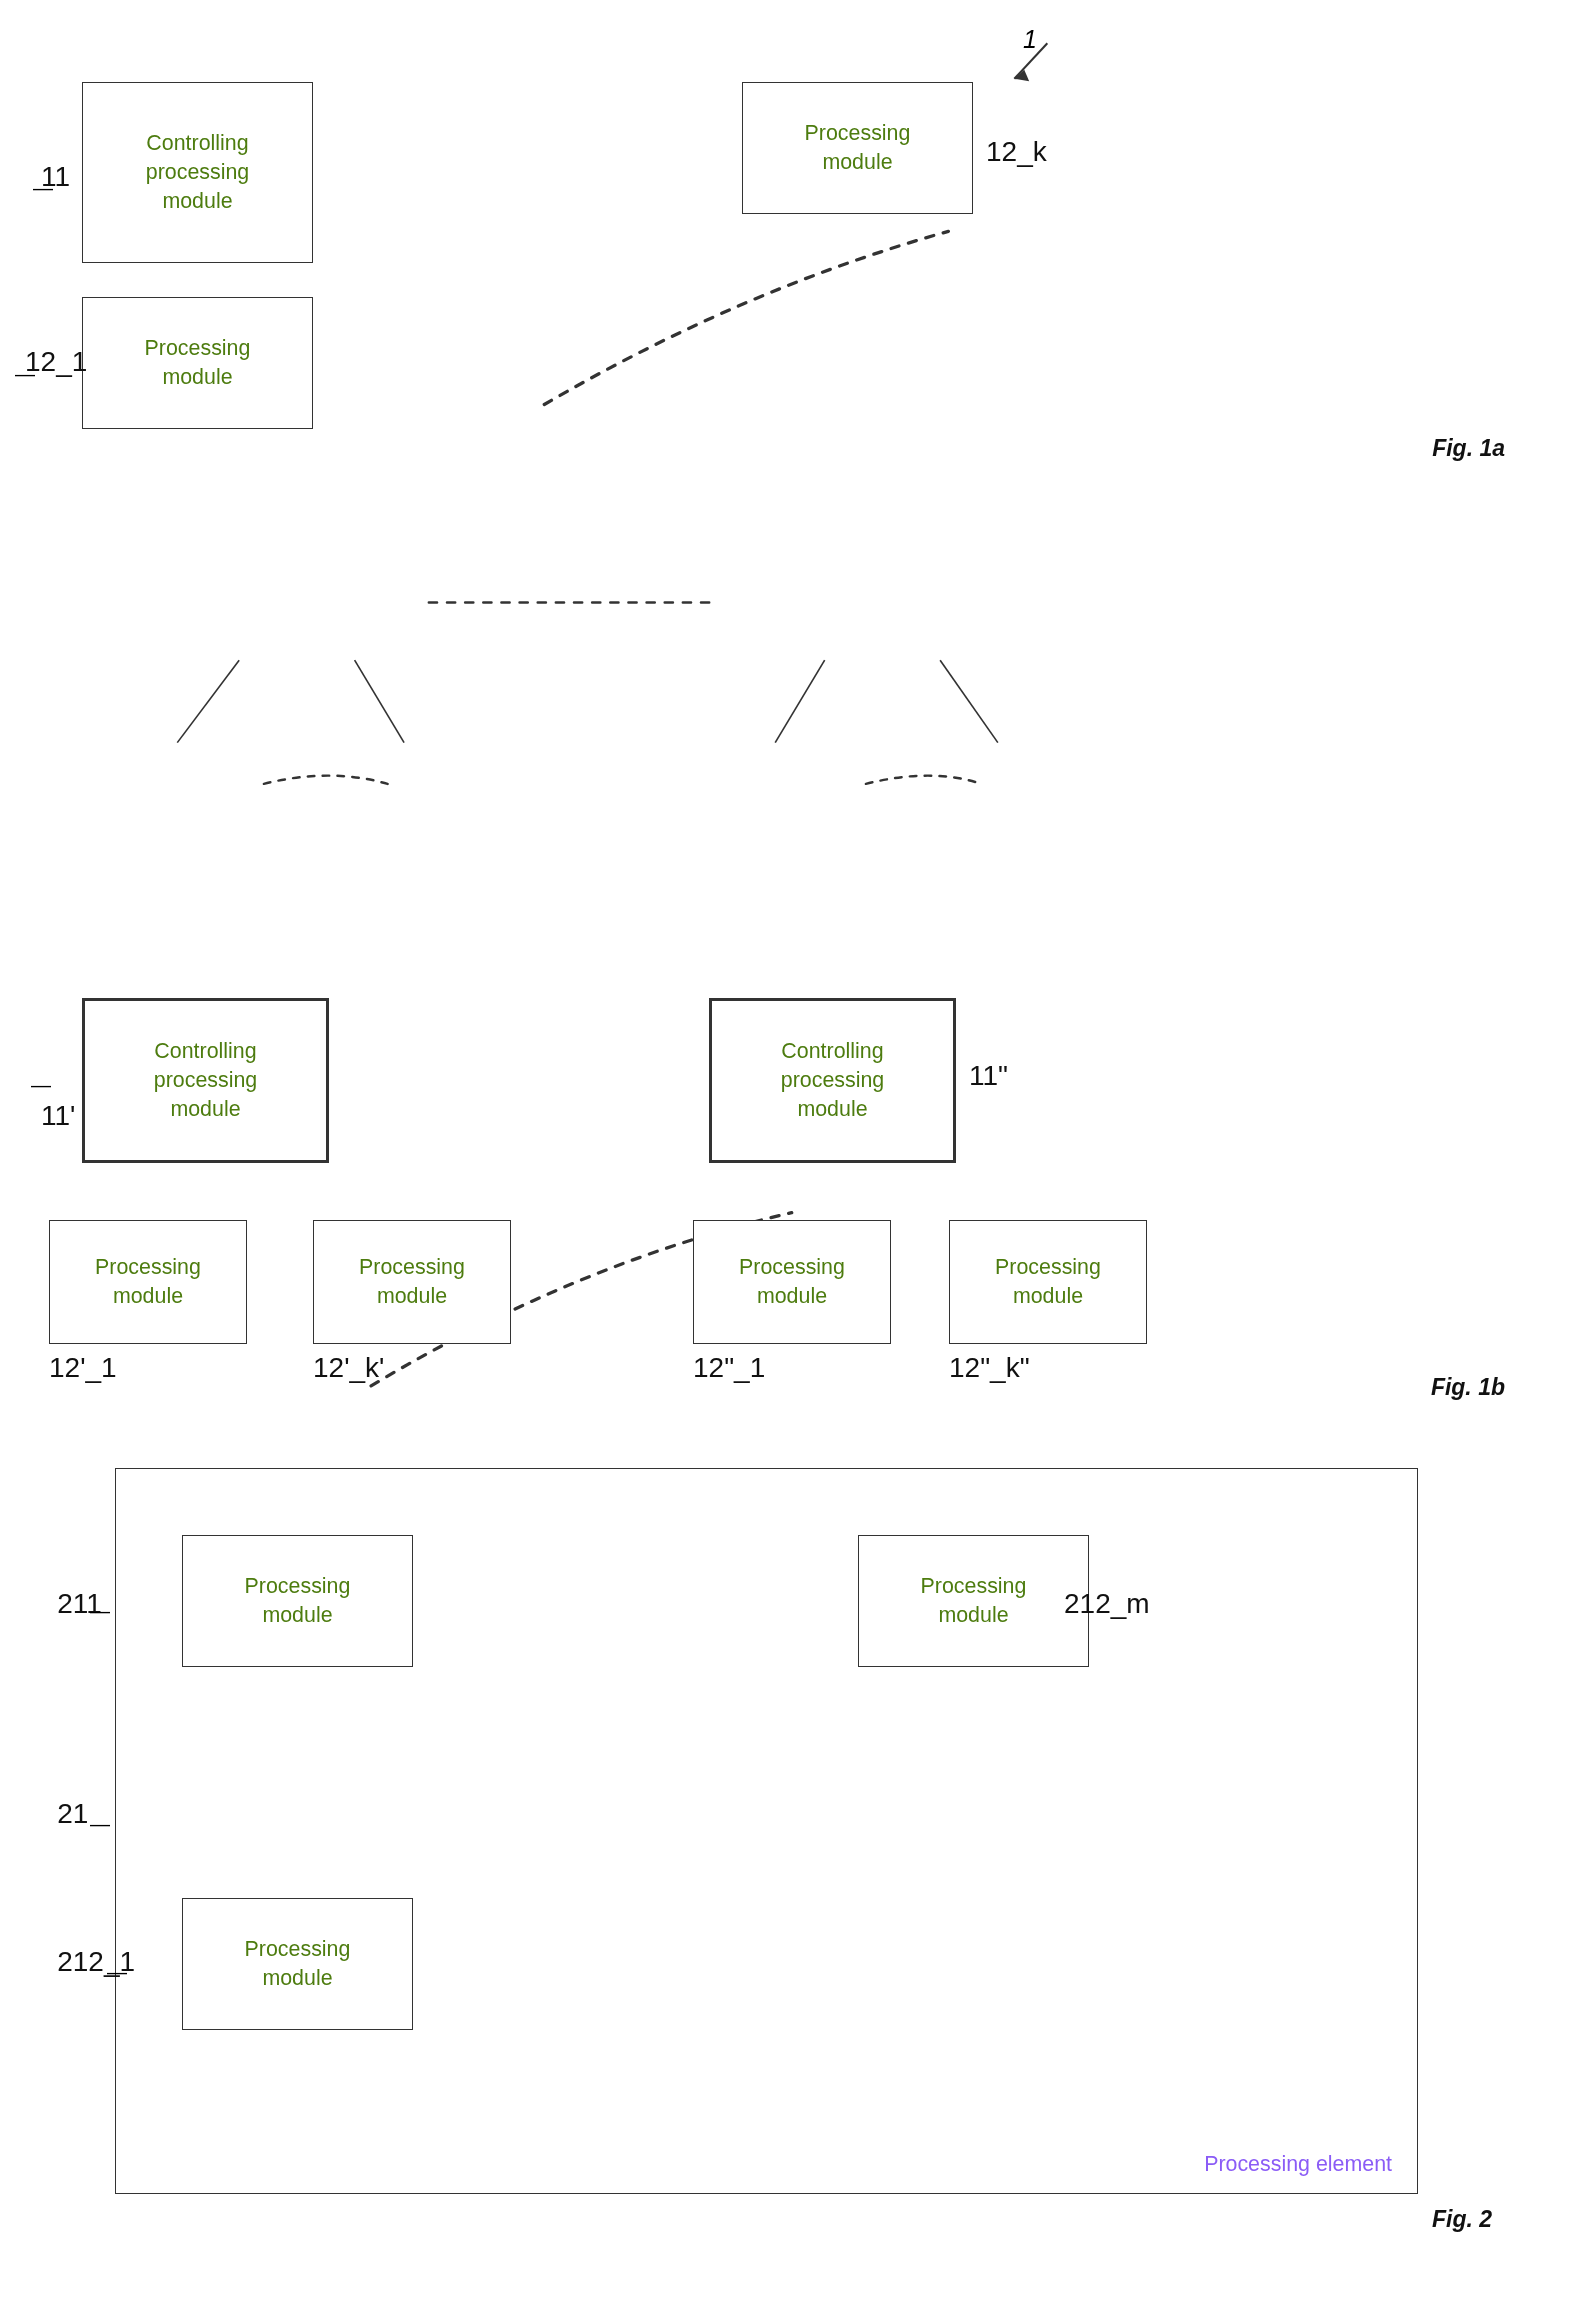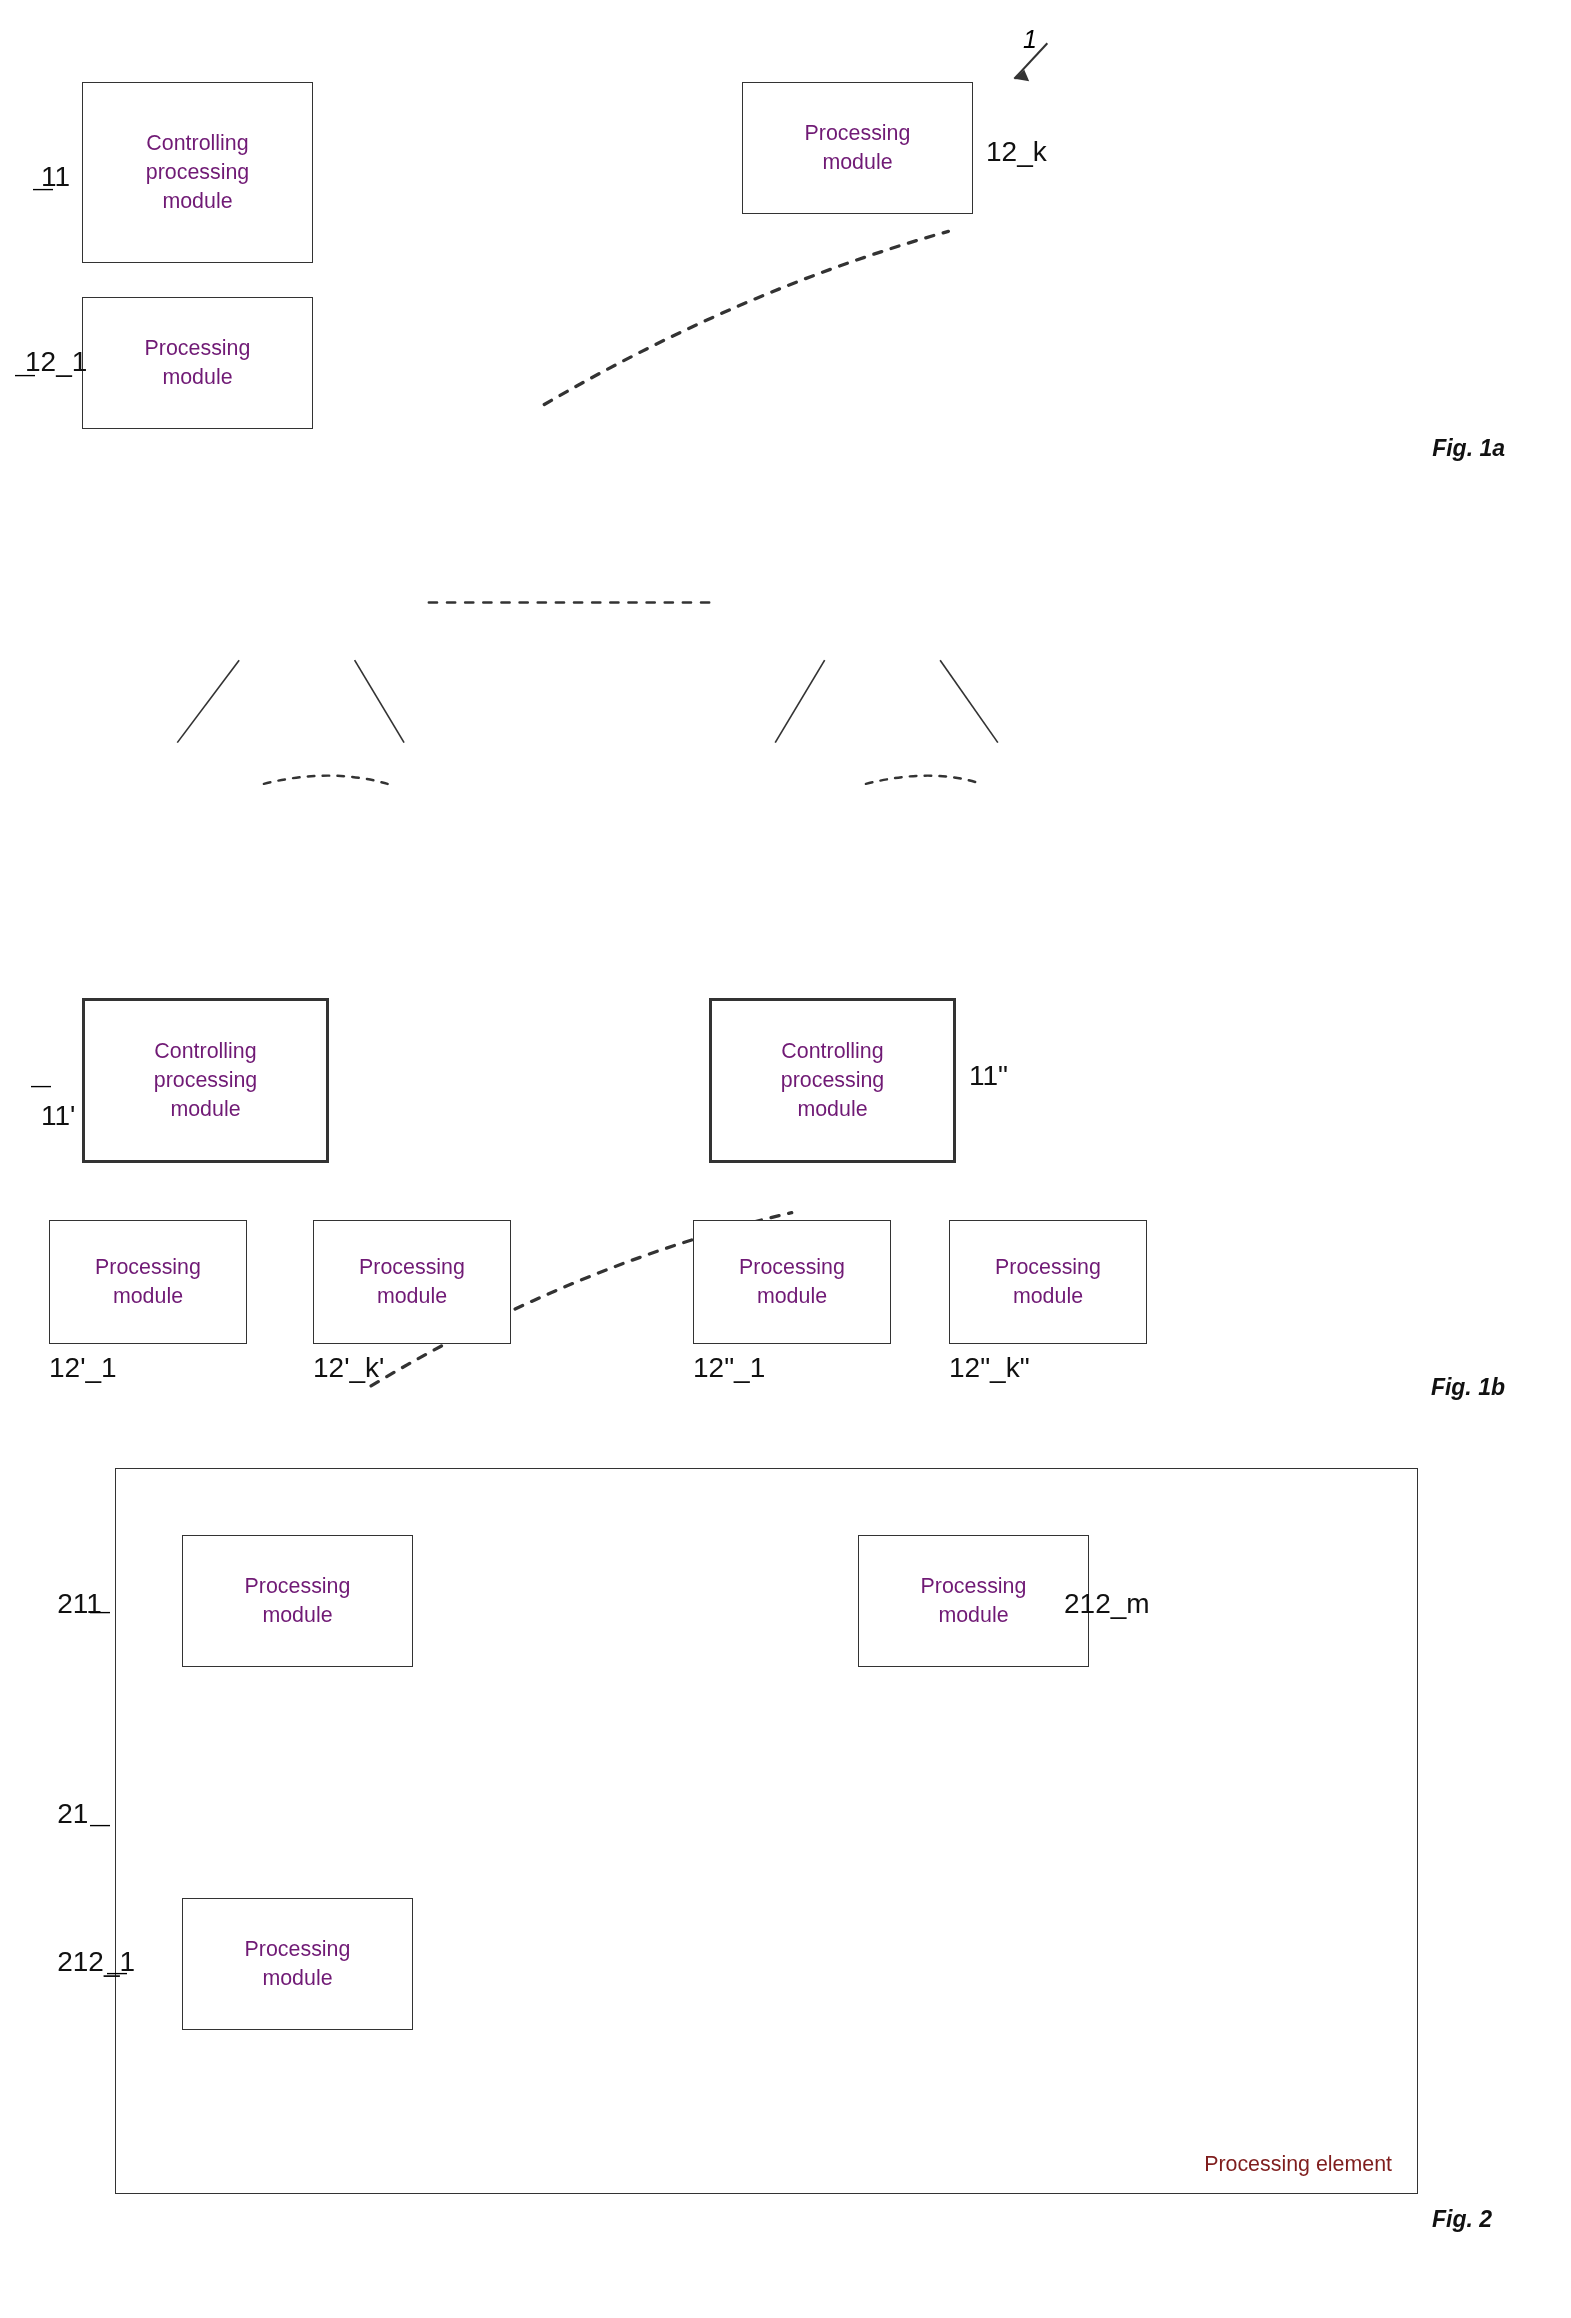--- a/index.html
+++ b/index.html
@@ -22,21 +22,21 @@
     .diagram-box {
       border: 1.6px solid #333;
       background: #fff;
       display: flex;
       align-items: center;
       justify-content: center;
       text-align: center;
       position: absolute;
       font-size: 21.4px;
       line-height: 1.35;
-      color: #701a75;
+      color: #4d7c0f;
     }
 
     .diagram-box.thick {
       border: 3.3px solid #333;
     }
 
     .label {
       position: absolute;
       font-size: 28px;
       color: #111;
@@ -184,21 +184,21 @@
       </div>
 
       <div class="diagram-box" style="top:66px; left:742px; width:231px; height:132px;">
         <span>Processing<br>module</span>
       </div>
 
       <div class="diagram-box" style="top:429px; left:66px; width:231px; height:132px;">
         <span>Processing<br>module</span>
       </div>
 
-      <span style="position:absolute; bottom:16.5px; right:25px; font-size:21.4px; color:#7f1d1d;">Processing element</span>
+      <span style="position:absolute; bottom:16.5px; right:25px; font-size:21.4px; color:#8b5cf6;">Processing element</span>
 
     </div>
 
     <span class="label" style="top:120px; left:8.2px;">211</span>
     <span style="position:absolute;top:132px;left:41px;font-size:20px;">—</span>
 
     <span class="label" style="top:120px; left:1015px;">212_m</span>
 
     <span class="label" style="top:330px; left:8.2px;">21</span>
     <span style="position:absolute;top:345px;left:41px;font-size:20px;">—</span>

